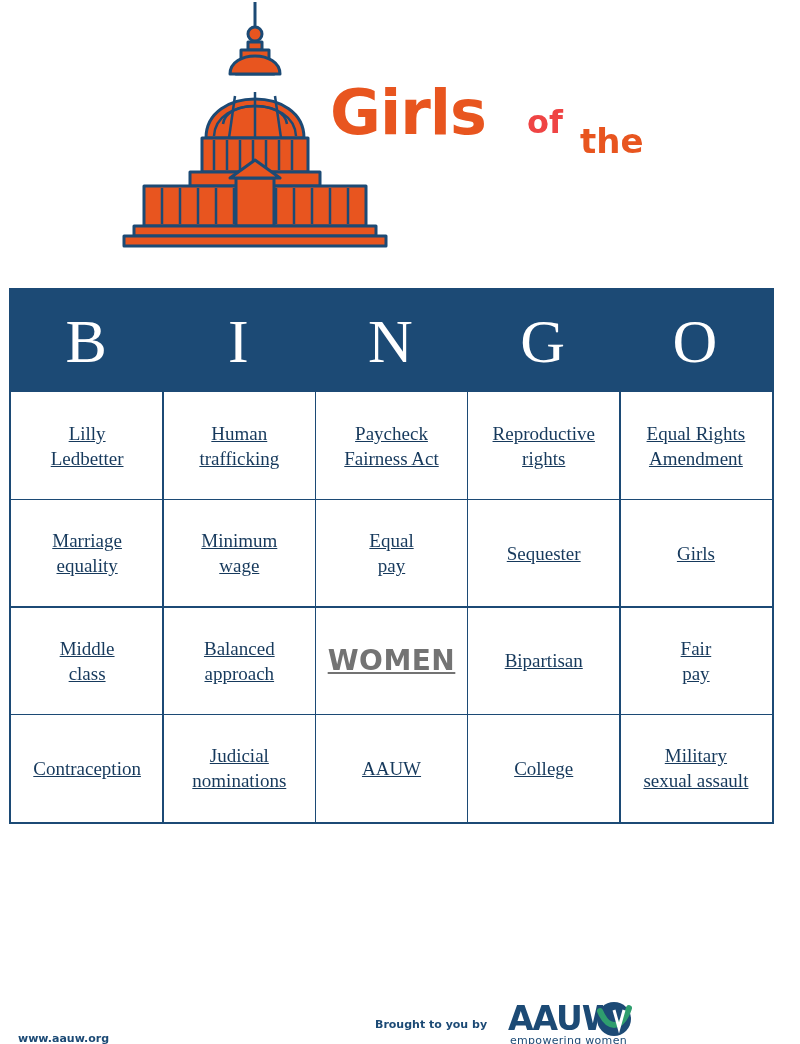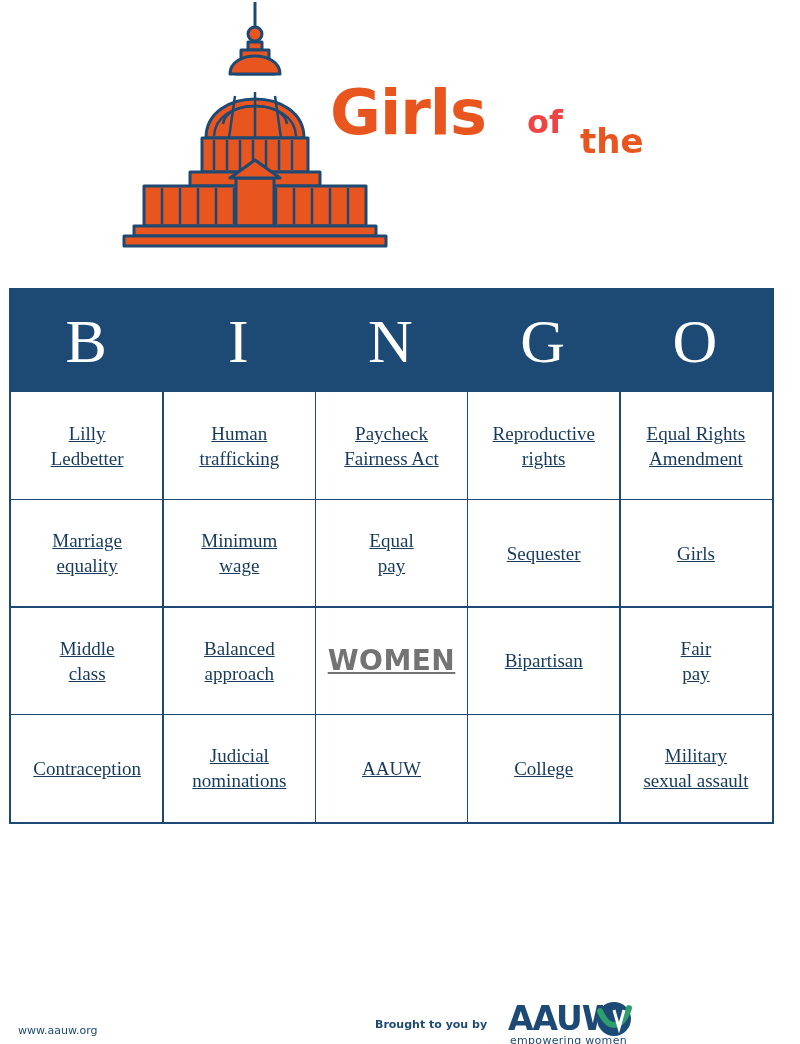--- a/index.html
+++ b/index.html
@@ -138,24 +138,24 @@
   .footer {
     position: absolute;
     left: 0;
     top: 1000px;
     width: 800px;
     height: 44px;
   }
   .footer-url {
     position: absolute;
     left: 18px;
-    top: 24px;
+    top: 32px;
     font-family: "DejaVu Sans", sans-serif;
     font-size: 11px;
-    font-weight: normal;
+    font-weight: bold;
     color: #1c4a75;
   }
   .footer-brought {
     position: absolute;
     left: 363px;
     top: 18px;
     font-family: "DejaVu Sans", sans-serif;
     font-size: 11px;
     font-weight: bold;
     color: #1c4a75;

